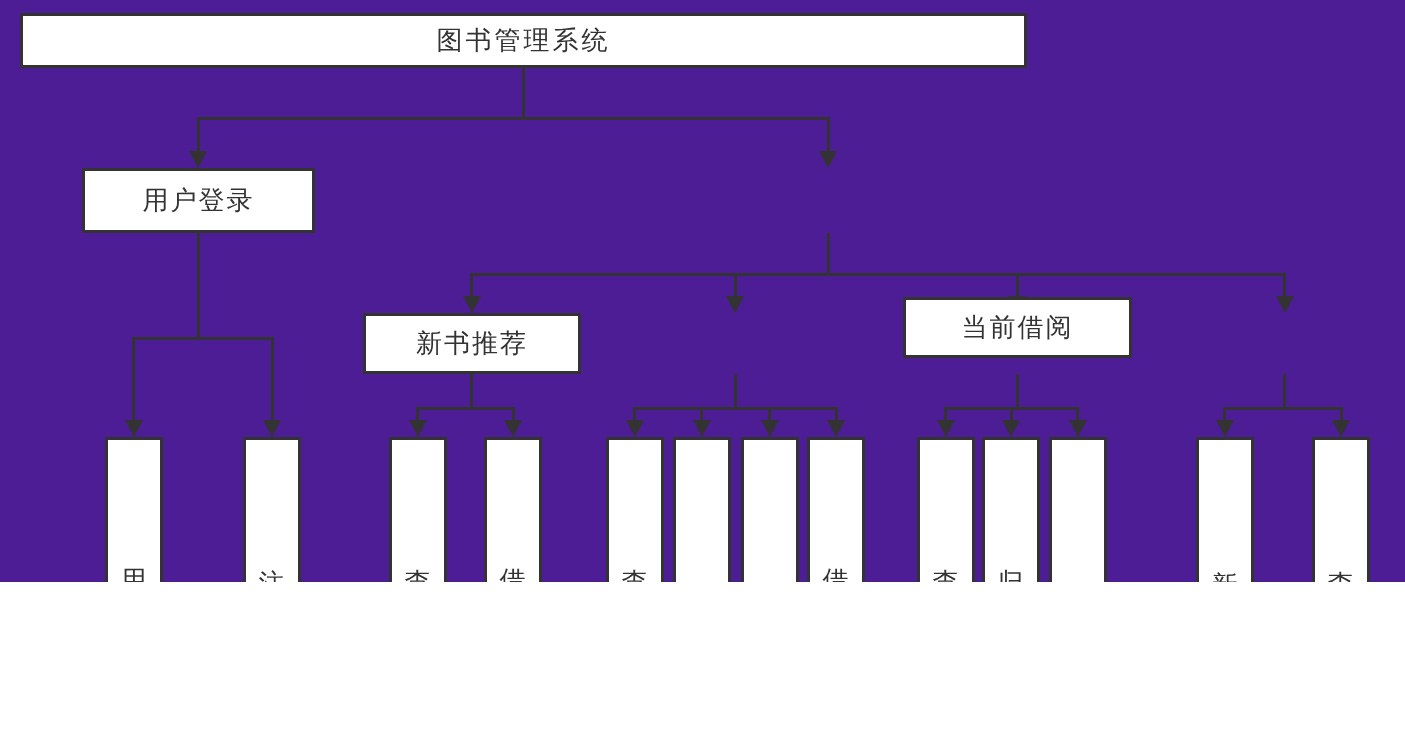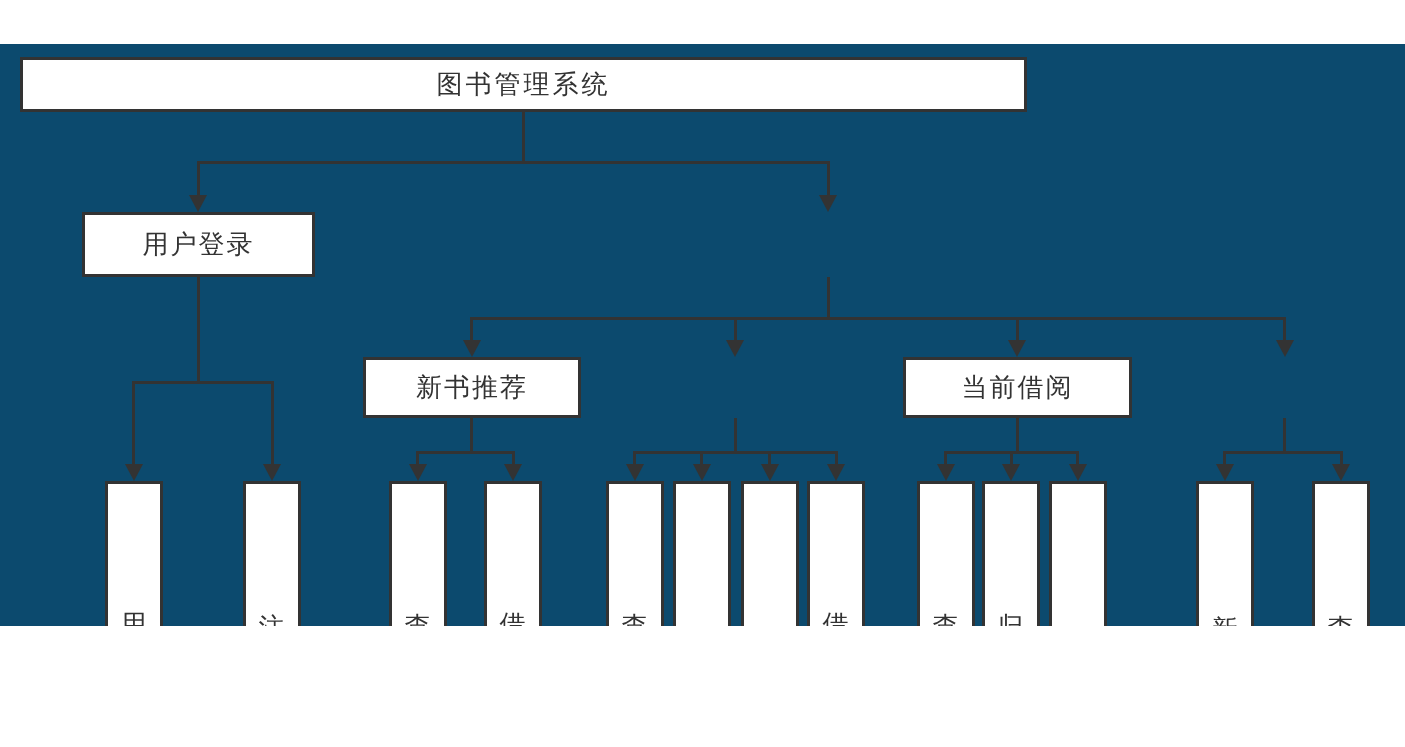--- a/index.html
+++ b/index.html
@@ -1,24 +1,23 @@
 <!DOCTYPE html>
 <html><head>
 <meta charset="utf-8">
 <style>
   html, body { margin: 0; padding: 0; background: #ffffff; }
   #canvas {
     position: relative;
     width: 1405px;
     height: 582px;
-    background: #0c4a6e;
+    background: #4c1d95;
     font-family: "Liberation Sans", sans-serif;
     color: #333333;
     overflow: hidden;
-    margin-top: 44px;
   }
   .box {
     position: absolute;
     box-sizing: border-box;
     border: 3px solid #333333;
     background: #ffffff;
     display: flex;
     align-items: center;
     justify-content: center;
     font-size: 26px;
@@ -88,21 +87,21 @@
   <div class="vl" style="left:734px;top:273px;height:26px"></div>
   <div class="arr" style="left:726px;top:296px"></div>
   <div class="vl" style="left:1016px;top:273px;height:26px"></div>
   <div class="arr" style="left:1008px;top:296px"></div>
   <div class="vl" style="left:1283px;top:273px;height:26px"></div>
   <div class="arr" style="left:1276px;top:296px"></div>
 
   <div class="box" style="left:363px;top:313px;width:218px;height:61px">
     <span>新书推荐</span>
   </div>
-  <div class="box" style="left:903px;top:313px;width:229px;height:61px">
+  <div class="box" style="left:903px;top:297px;width:229px;height:61px">
     <span>当前借阅</span>
   </div>
 
   <div class="vl" style="left:470px;top:374px;height:36px"></div>
   <div class="hl" style="left:416px;top:407px;width:99px"></div>
   <div class="vl" style="left:416px;top:407px;height:16px"></div>
   <div class="arr" style="left:409px;top:420px"></div>
   <div class="vl" style="left:512px;top:407px;height:16px"></div>
   <div class="arr" style="left:504px;top:420px"></div>
 

